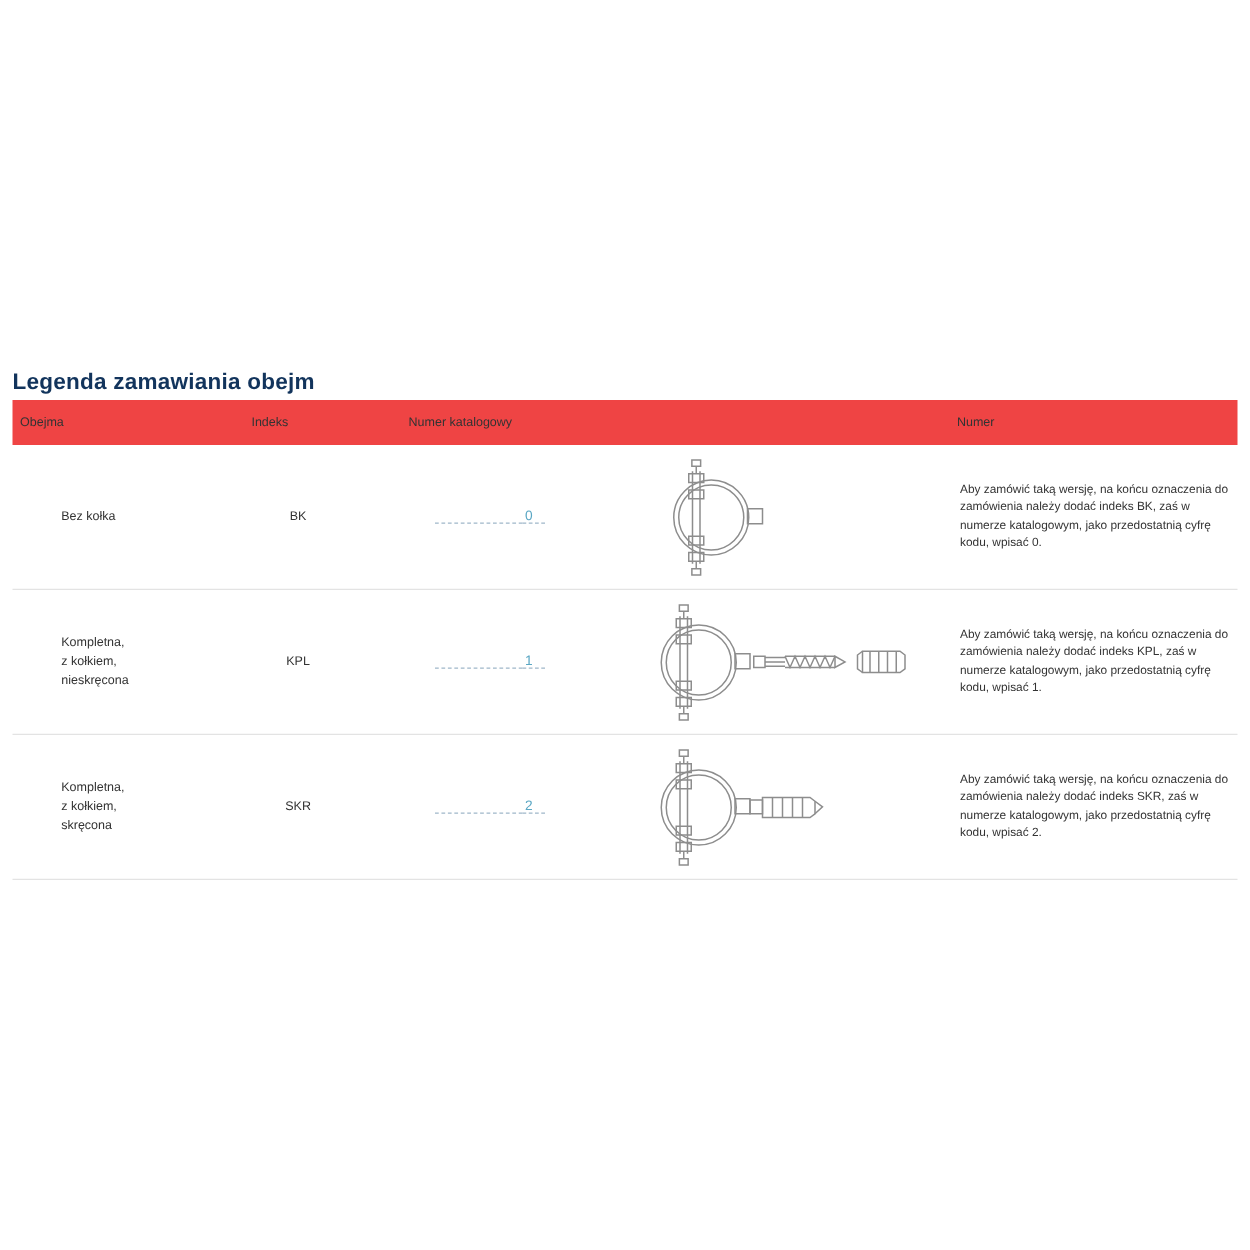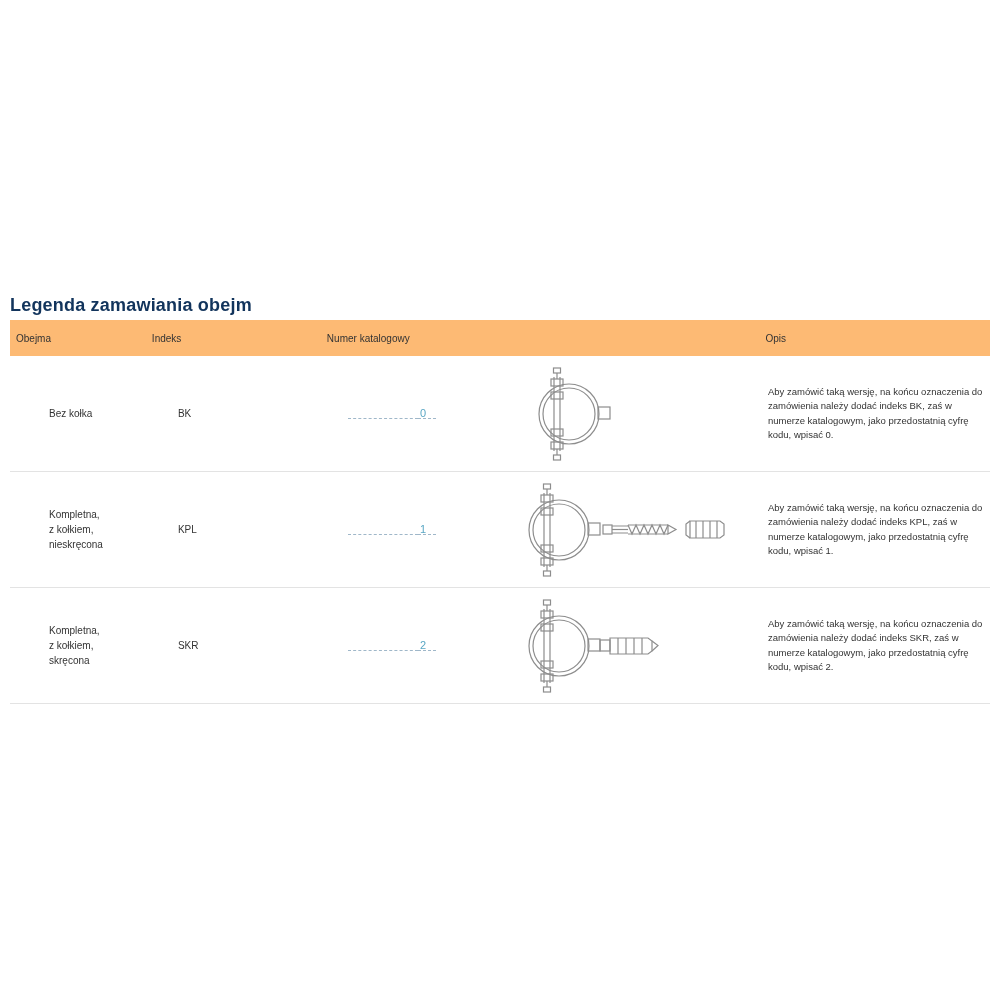--- a/index.html
+++ b/index.html
@@ -36,33 +36,33 @@
 
   .table {
     position: absolute;
     left: 10px;
     top: 320px;
     width: 980px;
   }
 
   .thead {
     display: flex;
-    background: #fdba74;
+    background: #ef4444;
     height: 36px;
     align-items: center;
   }
 
   .th {
     font-size: 10px;
     color: #333333;
     padding-left: 6px;
   }
 
   .col-obejma  { width: 140px; }
-  .col-indeks  { width: 138px; }
+  .col-indeks  { width: 138px; text-align: center; }
   .col-numer   { width: 170px; margin-left: 41px; }
   .col-rysunek { width: 290px; }
   .col-opis    { width: 242px; }
 
   .trow {
     display: flex;
     align-items: center;
     height: 115px;
     border-bottom: 1px solid #e3e3e3;
     position: relative;
@@ -138,21 +138,21 @@
 
   <h1 class="title">Legenda zamawiania obejm</h1>
 
   <div class="table">
 
     <div class="thead">
       <div class="th col-obejma">Obejma</div>
       <div class="th col-indeks">Indeks</div>
       <div class="th col-numer">Numer katalogowy</div>
       <div class="th col-rysunek"></div>
-      <div class="th col-opis">Opis</div>
+      <div class="th col-opis">Numer</div>
     </div>
 
     <div class="trow">
       <div class="cell cell-multiline col-obejma">Bez kołka</div>
       <div class="cell col-indeks">BK</div>
       <div class="cell col-numer catnum">
         <div class="catnum-inner">
           <span class="dashes"></span>
           <span class="digit-underline"></span>
           <span class="digit">0</span>

